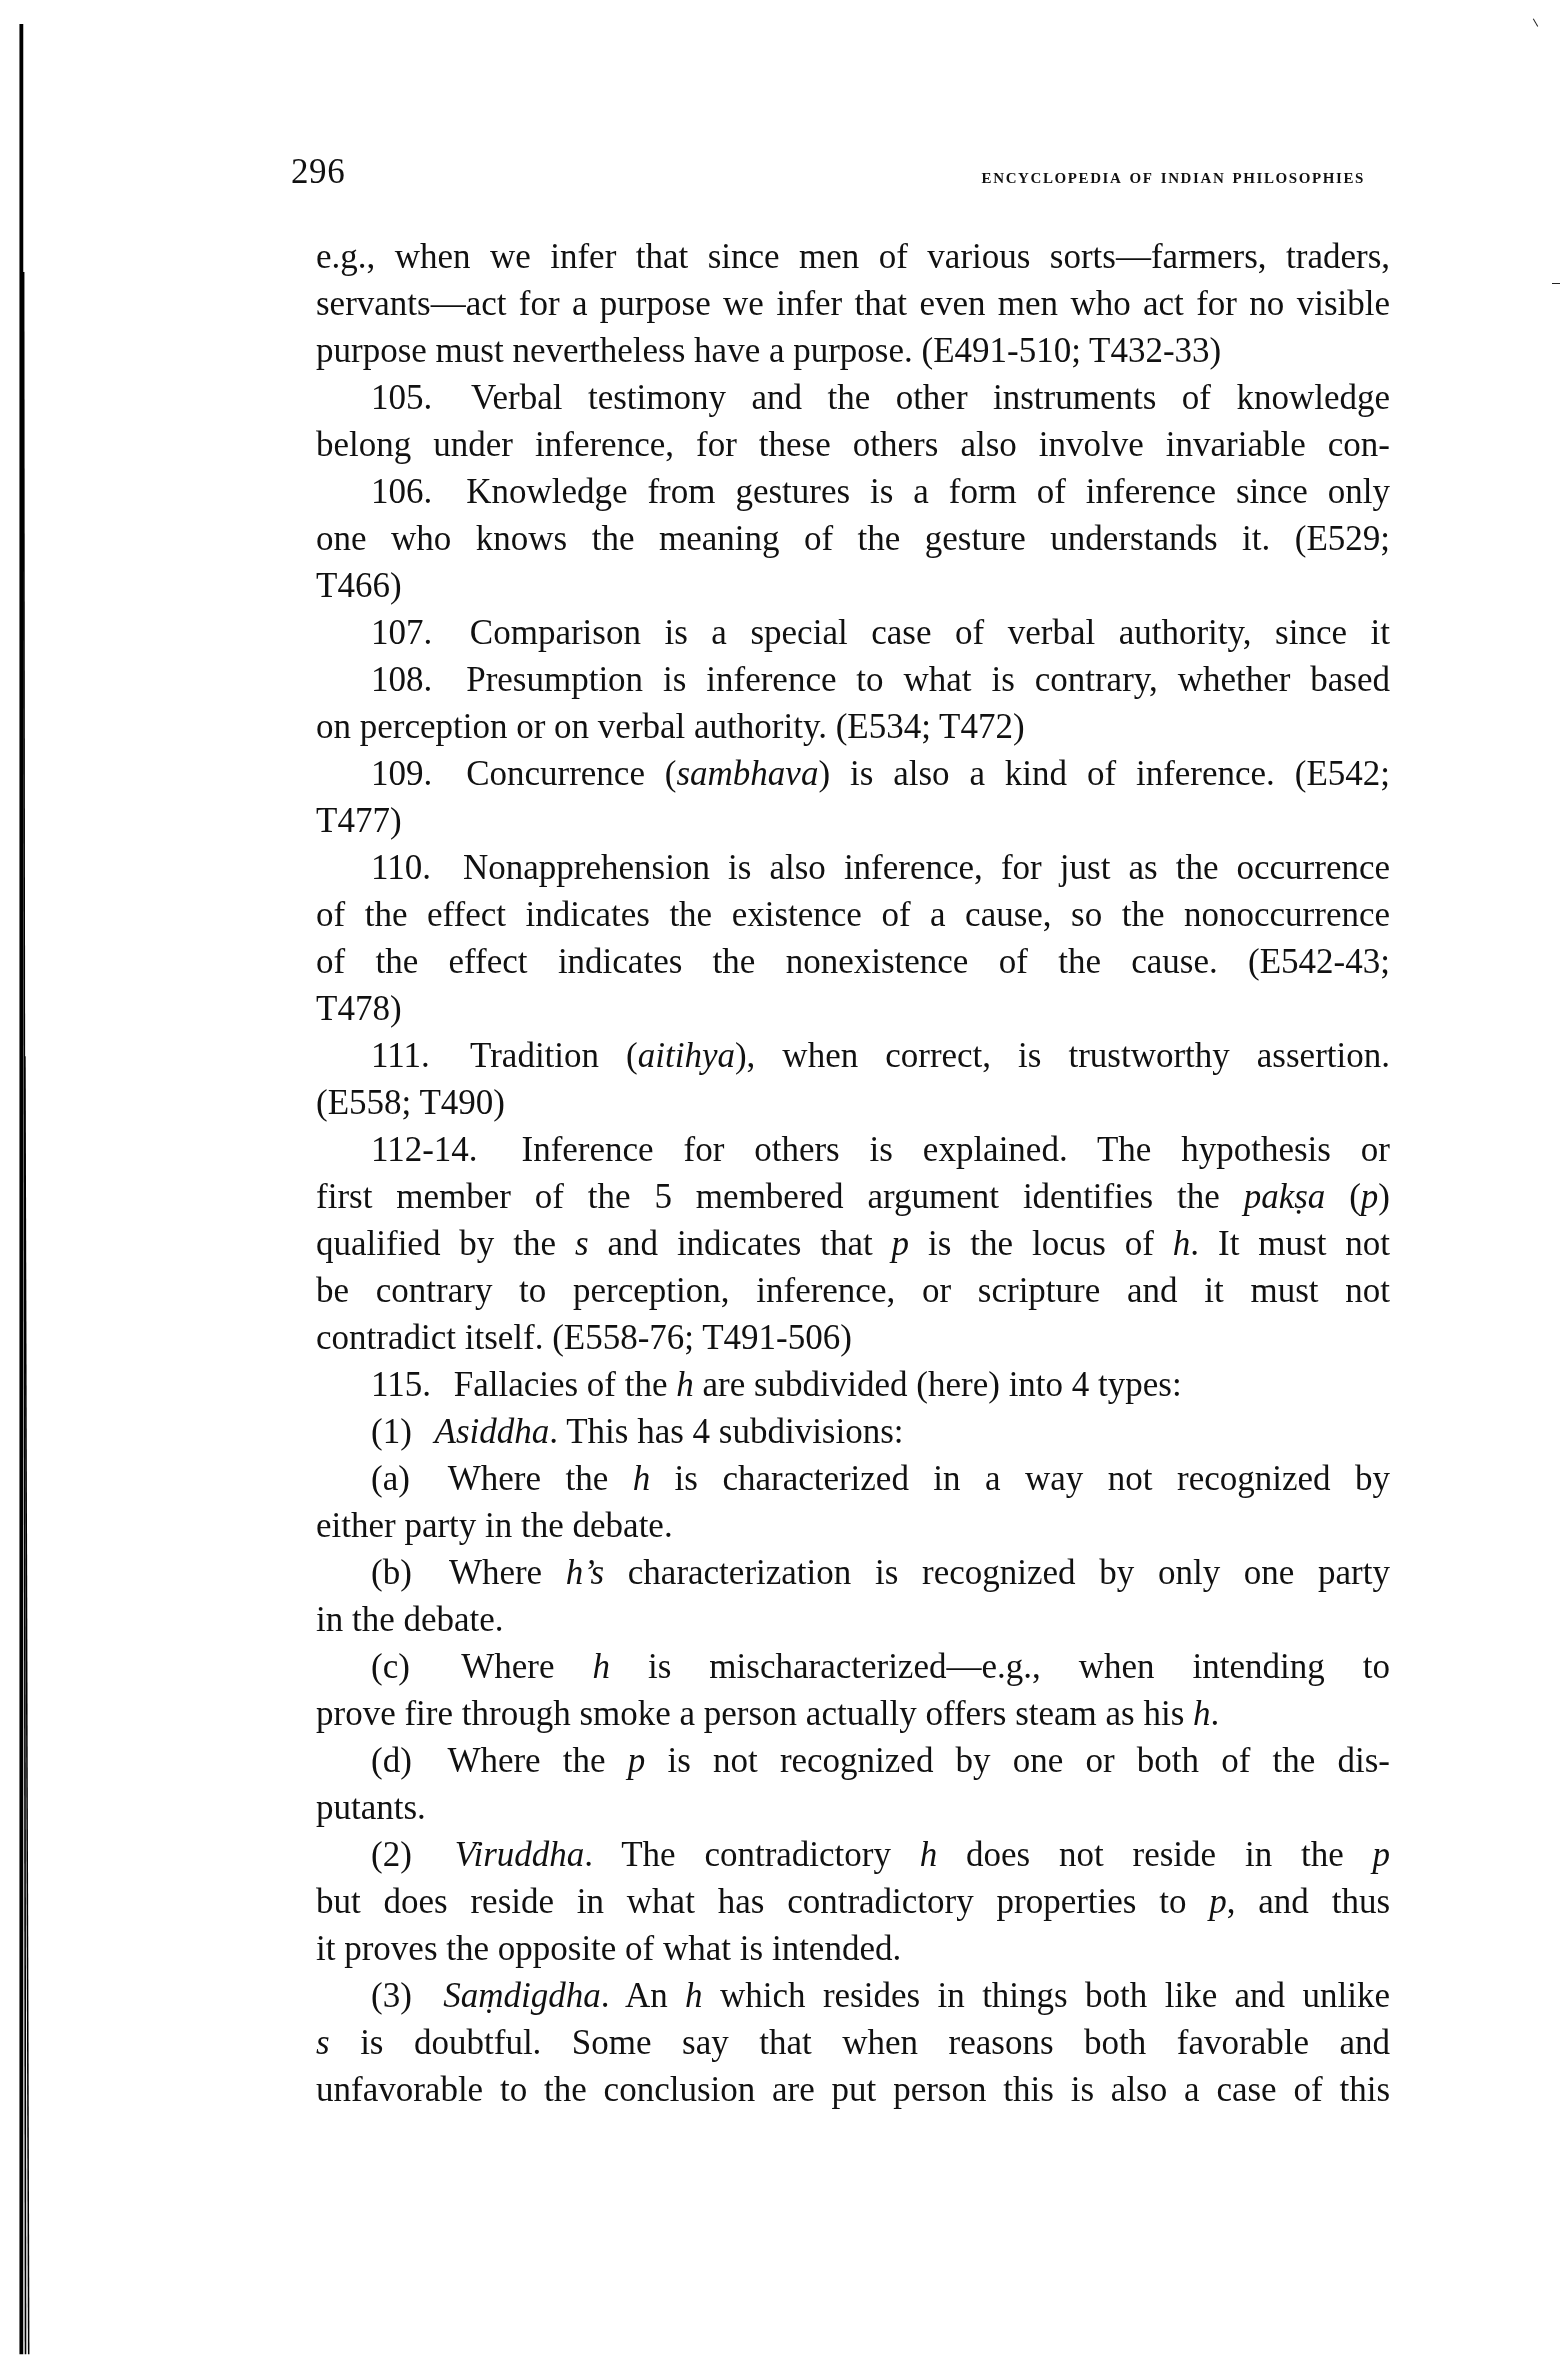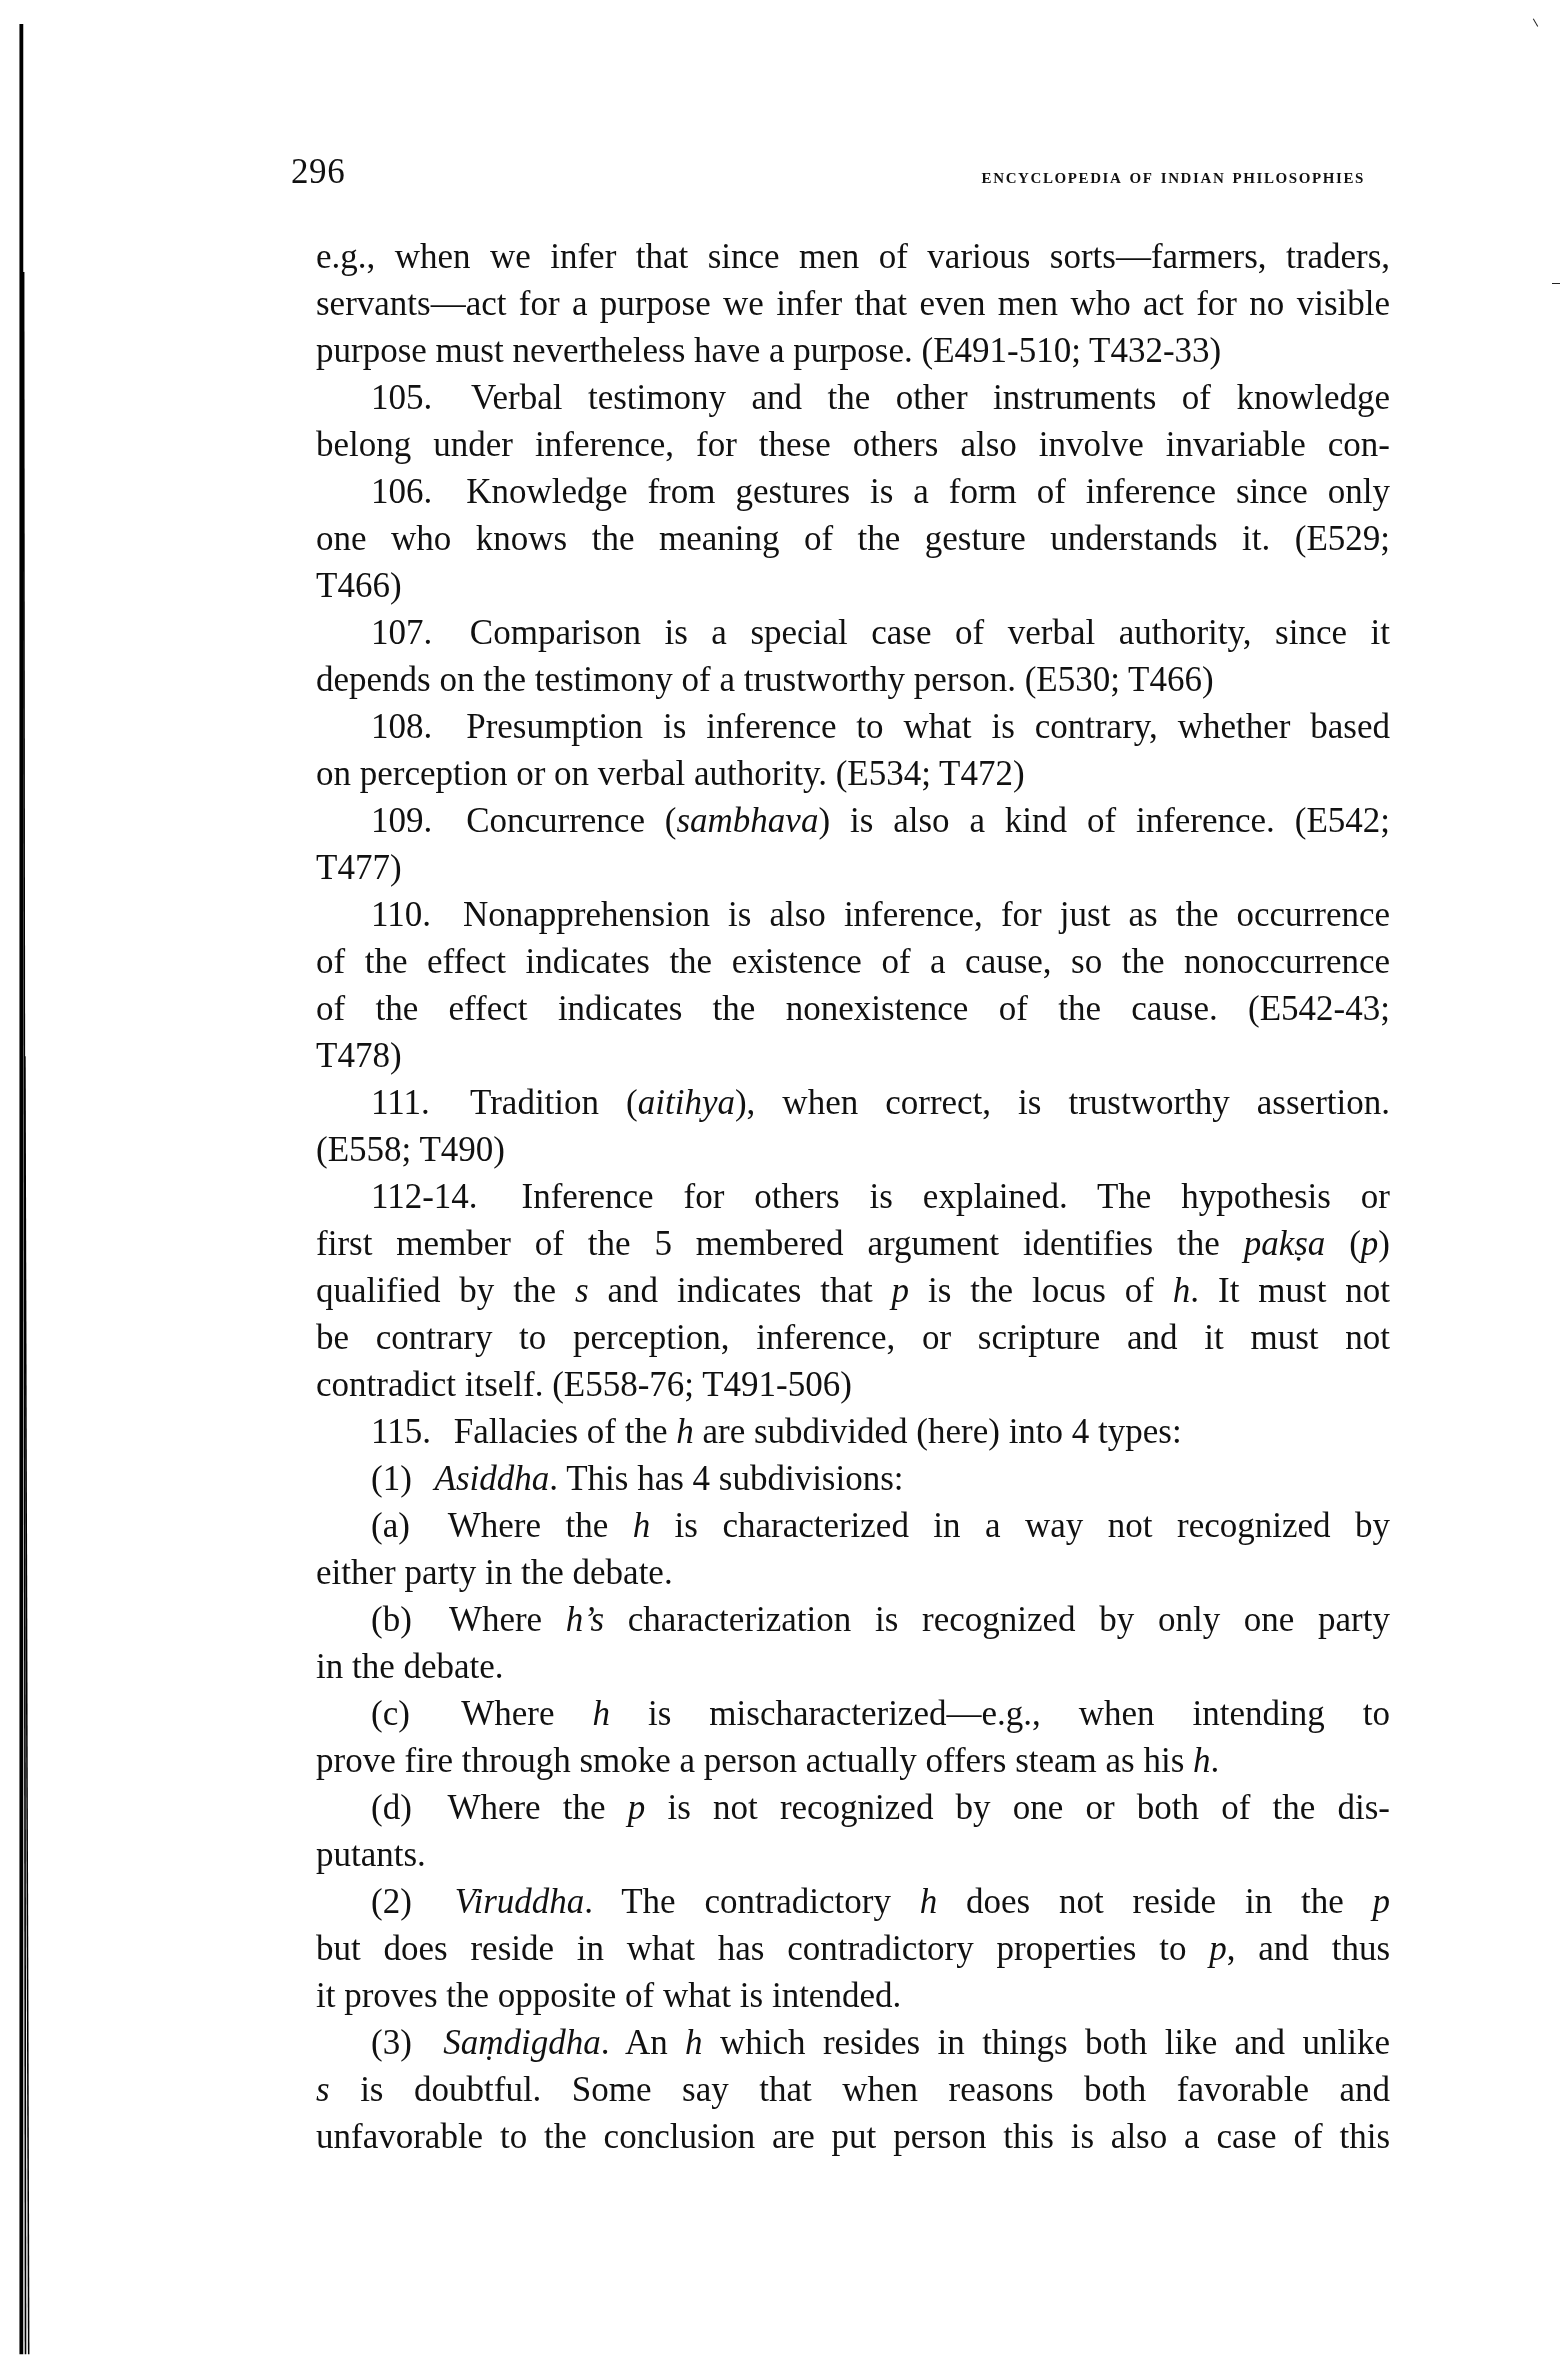--- a/index.html
+++ b/index.html
@@ -101,21 +101,20 @@
 <div class="body-text" id="body-text">
     <div class="line"><span>e.g., when we infer that since men of various sorts—farmers, traders,</span></div>
     <div class="line"><span>servants—act for a purpose we infer that even men who act for no visible</span></div>
     <div class="line last"><span>purpose must nevertheless have a purpose. (E491-510; T432-33)</span></div>
     <div class="line indent"><span class="num">105.</span> <span>Verbal testimony and the other instruments of knowledge</span></div>
     <div class="line"><span>belong under inference, for these others also involve invariable con-</span></div>
     <div class="line indent"><span class="num">106.</span> <span>Knowledge from gestures is a form of inference since only</span></div>
     <div class="line"><span>one who knows the meaning of the gesture understands it. (E529;</span></div>
     <div class="line last"><span>T466)</span></div>
     <div class="line indent"><span class="num">107.</span> <span>Comparison is a special case of verbal authority, since it</span></div>
-    <div class="line last"><span>depends on the testimony of a trustworthy person. (E530; T466)</span></div>
     <div class="line indent"><span class="num">108.</span> <span>Presumption is inference to what is contrary, whether based</span></div>
     <div class="line last"><span>on perception or on verbal authority. (E534; T472)</span></div>
     <div class="line indent"><span class="num">109.</span> <span>Concurrence (</span><i>sambhava</i><span>) is also a kind of inference. (E542;</span></div>
     <div class="line last"><span>T477)</span></div>
     <div class="line indent"><span class="num">110.</span> <span>Nonapprehension is also inference, for just as the occurrence</span></div>
     <div class="line"><span>of the effect indicates the existence of a cause, so the nonoccurrence</span></div>
     <div class="line"><span>of the effect indicates the nonexistence of the cause. (E542-43;</span></div>
     <div class="line last"><span>T478)</span></div>
     <div class="line indent"><span class="num">111.</span> <span>Tradition (</span><i>aitihya</i><span>), when correct, is trustworthy assertion.</span></div>
     <div class="line last"><span>(E558; T490)</span></div>

